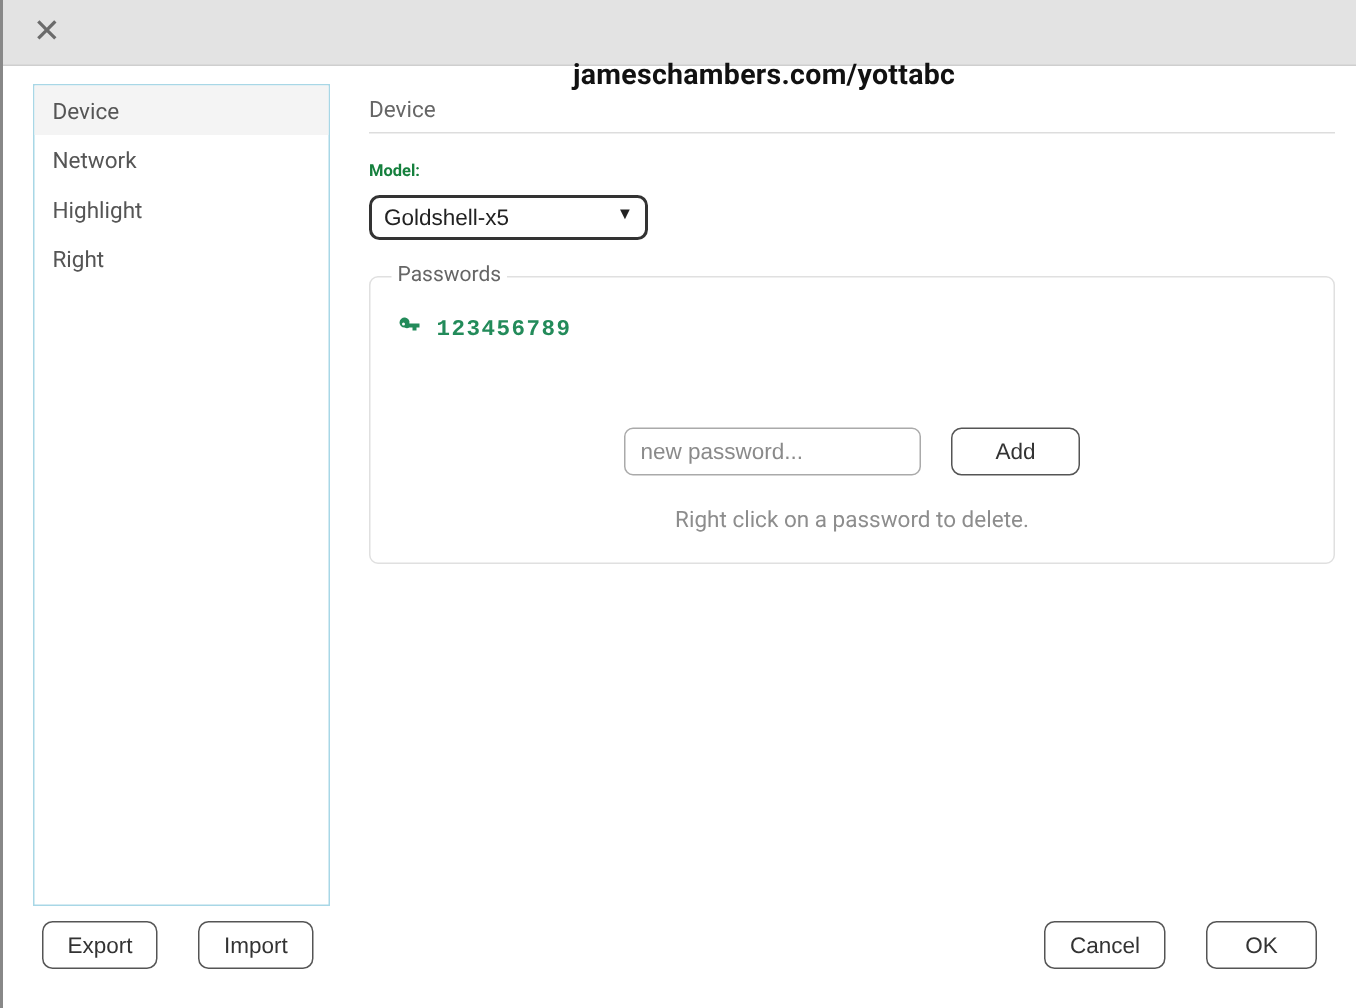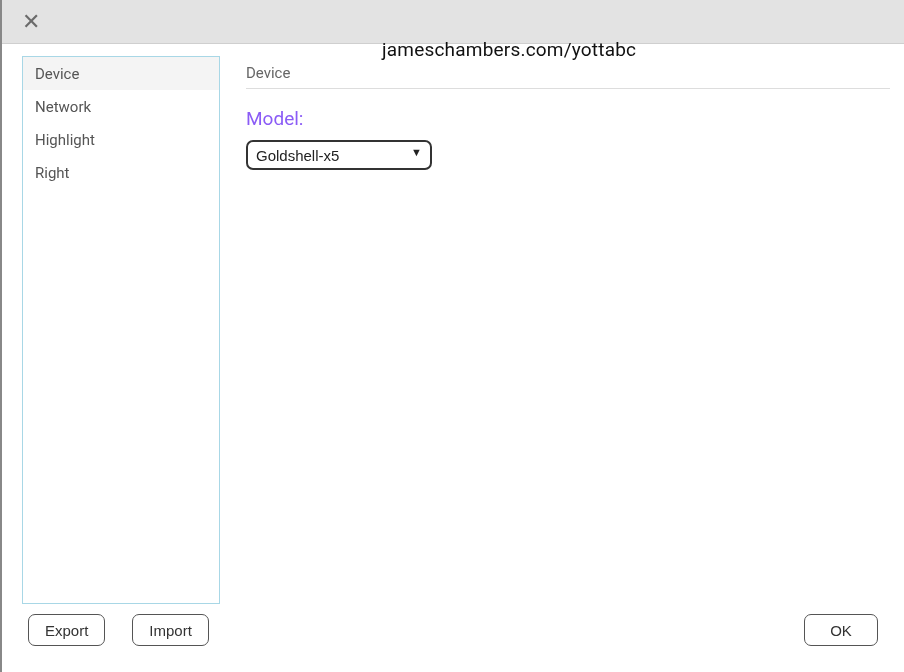--- a/index.html
+++ b/index.html
@@ -40,21 +40,21 @@
     .content-wrap {
       display: flex;
       padding: 12px 14px 8px 20px;
       height: 570px;
       position: relative;
     }
     .watermark {
       position: absolute;
       top: -6px;
       left: 380px;
-      font-weight: 400;
+      font-weight: 700;
       font-size: 19px;
       color: #111;
       z-index: 10;
       letter-spacing: 0.2px;
     }
     .sidebar {
       width: 198px;
       border: 1px solid #a8d7e6;
       background: #fff;
       height: 548px;
@@ -74,23 +74,23 @@
       padding-top: 8px;
     }
     .section-title {
       font-size: 15px;
       color: #666;
       padding-bottom: 6px;
       border-bottom: 1px solid #ddd;
       margin-bottom: 18px;
     }
     .field-label {
-      font-size: 19px;
-      font-weight: 400;
-      color: #8b5cf6;
+      font-size: 11px;
+      font-weight: 700;
+      color: #15803d;
       margin-bottom: 10px;
     }
     .select-model {
       width: 186px;
       height: 30px;
       border: 2px solid #333;
       border-radius: 7px;
       padding: 0 8px;
       font-size: 15px;
       color: #222;
@@ -214,21 +214,41 @@
   <div class="main">
     <div class="section-title">Device</div>
 
     <div class="field-label">Model:</div>
     <div class="select-wrap">
       <select class="select-model">
         <option>Goldshell-x5</option>
       </select>
     </div>
 
+    <div class="passwords-fieldset">
+      <div class="passwords-legend">Passwords</div>
+
+      <div class="password-entry">
+        <span class="key-icon">
+          <svg width="16" height="16" viewBox="0 0 24 24" fill="currentColor">
+            <path d="M7 14a5 5 0 1 1 4.9-4H22v4h-3v3h-4v-3h-3.1A5 5 0 0 1 7 14zm-1-5a1.5 1.5 0 1 0 0 3 1.5 1.5 0 0 0 0-3z"></path>
+          </svg>
+        </span>
+        <span class="pwtext">123456789</span>
+      </div>
+
+      <div class="password-input-row">
+        <input type="text" class="new-password" placeholder="new password..." style="">
+        <button class="btn">Add</button>
+      </div>
+
+      <div class="hint">Right click on a password to delete.</div>
+    </div>
   </div>
 </div>
 
 <div class="footer">
   <button class="btn">Export</button>
   <button class="btn">Import</button>
   <div class="spacer"></div>
+  <button class="btn">Cancel</button>
   <button class="btn">OK</button>
 </div>
 
 </body></html>

